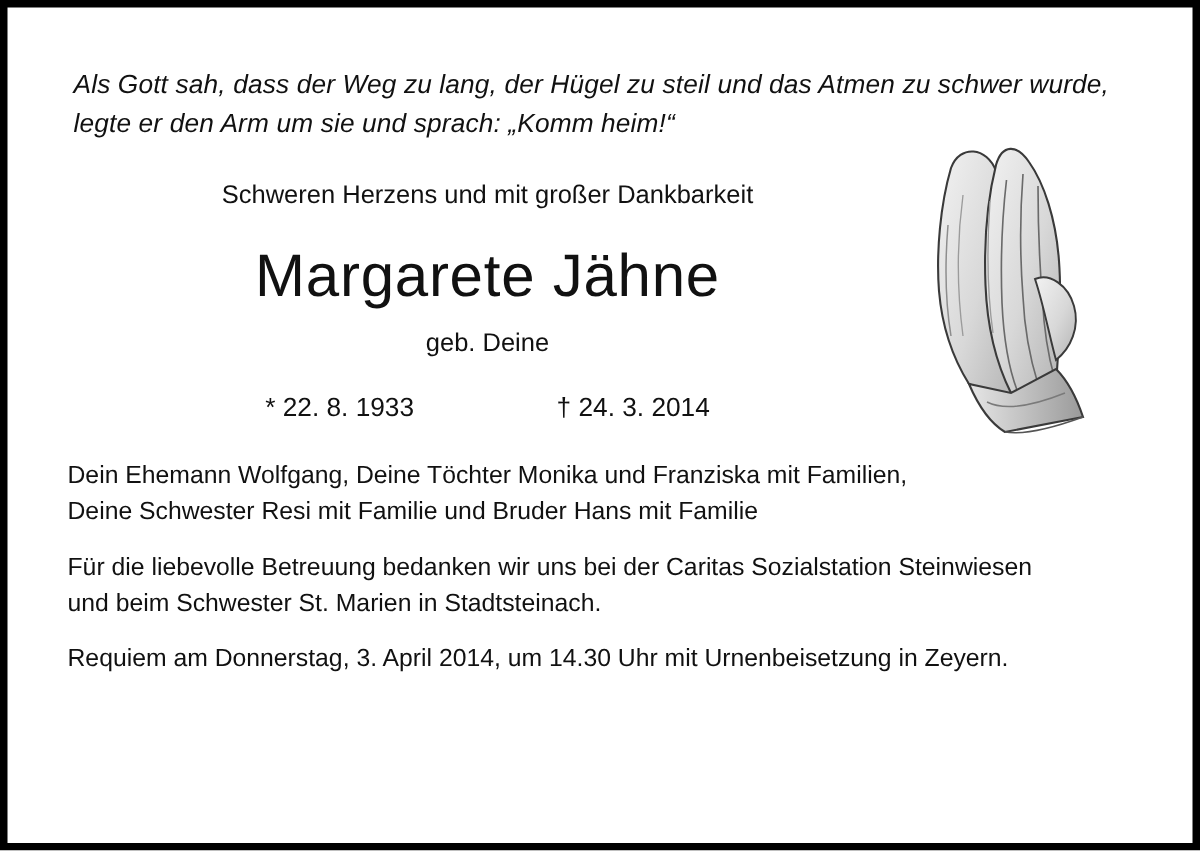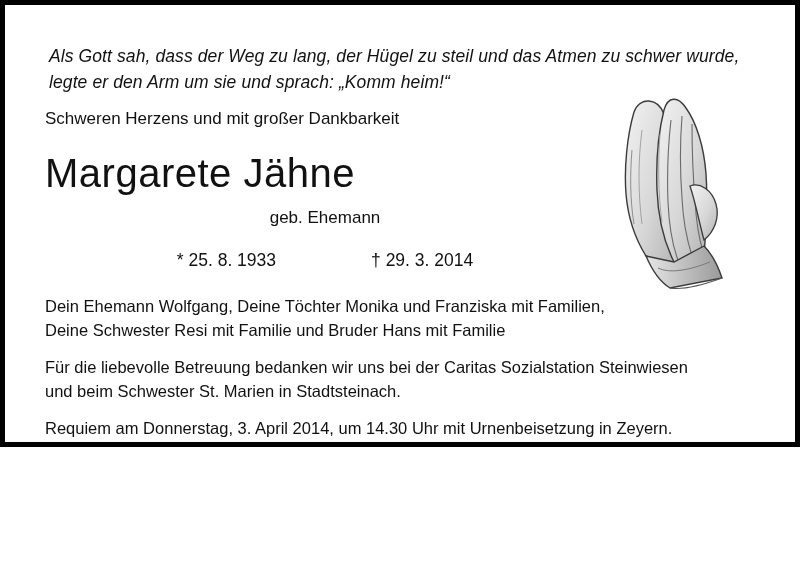--- a/index.html
+++ b/index.html
@@ -11,47 +11,48 @@
     width: 800px;
     height: 567px;
     font-family: "Liberation Sans", sans-serif;
     color: #111111;
     overflow: hidden;
   }
   .obituary {
     position: relative;
     box-sizing: border-box;
     width: 800px;
-    height: 447px;
+    height: 567px;
     background: #ffffff;
     border: 5px solid #000000;
     padding: 30px 40px 10px 40px;
   }
   .epitaph {
     font-style: italic;
     font-size: 17.5px;
     line-height: 26px;
     color: #111111;
     margin: 8px 0 0 4px;
     letter-spacing: 0.1px;
   }
   .epitaph .line2 {
     display: block;
   }
   .announce {
-    text-align: left;
+    text-align: center;
     font-size: 17px;
     line-height: 25px;
-    margin-top: 11px;
+    margin-top: 22px;
     padding-right: 150px;
   }
   .announce .l2 {
     display: block;
   }
   .name {
+    text-align: center;
     font-size: 40px;
     font-weight: 400;
     letter-spacing: 0.5px;
     margin-top: 20px;
     padding-right: 150px;
     color: #111111;
   }
   .maiden {
     text-align: center;
     font-size: 17px;
@@ -107,25 +108,25 @@
     <span>Als Gott sah, dass der Weg zu lang, der Hügel zu steil und das Atmen zu schwer wurde,</span>
     <span class="line2">legte er den Arm um sie und sprach: „Komm heim!“</span>
   </div>
 
   <div class="announce">
     <span>Schweren Herzens und mit großer Dankbarkeit</span>
   </div>
 
   <div class="name">Margarete Jähne</div>
 
-  <div class="maiden">geb. Ehemann</div>
+  <div class="maiden">geb. Deine</div>
 
   <div class="dates">
-    <span class="birth">* 25. 8. 1933</span>
-    <span class="death">† 29. 3. 2014</span>
+    <span class="birth">* 22. 8. 1933</span>
+    <span class="death">† 24. 3. 2014</span>
   </div>
 
   <div class="body-text">
 
     <div class="block">
       <div>Dein Ehemann Wolfgang, Deine Töchter Monika und Franziska mit Familien,</div>
       <div>Deine Schwester Resi mit Familie und Bruder Hans mit Familie</div>
     </div>
 
     <div class="block">

